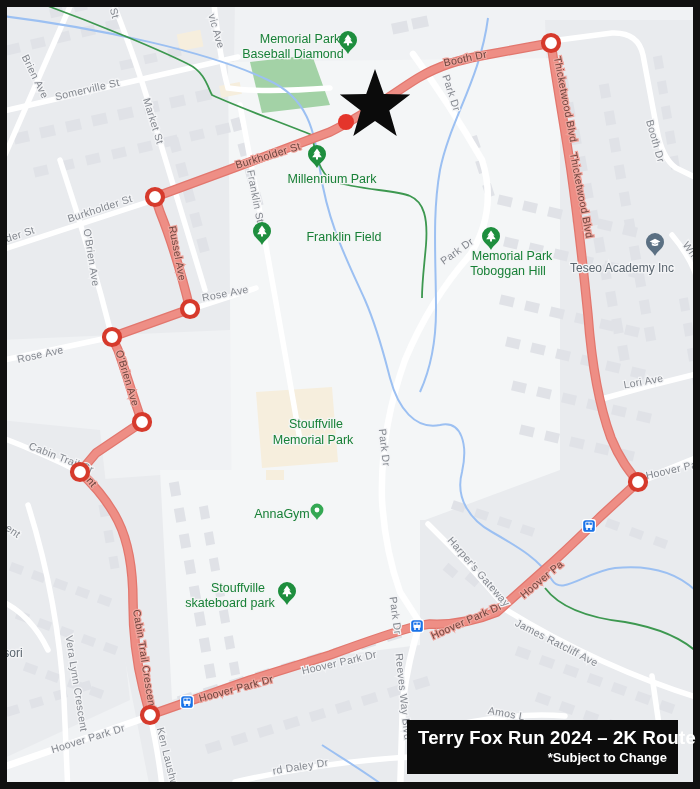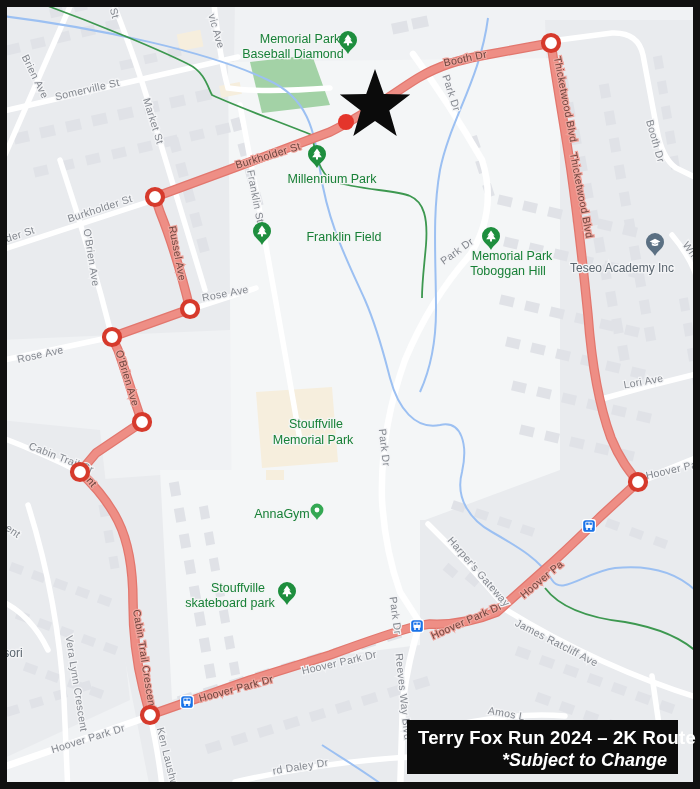--- a/index.html
+++ b/index.html
@@ -3,21 +3,21 @@
 <meta charset="utf-8">
 <style>
   html,body{margin:0;padding:0;background:#fff;}
   .frame{position:relative;width:700px;height:789px;overflow:hidden;background:#f0f2f4;
          font-family:"Liberation Sans",sans-serif;}
   .map-svg{position:absolute;left:0;top:0;}
   .border-overlay{position:absolute;left:0;top:0;right:0;bottom:0;border:7px solid #101010;pointer-events:none;}
   .legend{position:absolute;left:407px;top:720px;width:271px;height:54px;background:#0c0c0c;
           color:#fff;box-sizing:border-box;padding:7px 11px 5px;z-index:5;}
   .legend-title{font-size:18.5px;font-weight:bold;white-space:nowrap;text-align:center;letter-spacing:.2px;}
-  .legend-sub{font-size:18px;font-weight:bold;font-style:italic;text-align:right;margin-top:1px;}
+  .legend-sub{font-size:13px;font-weight:bold;text-align:right;margin-top:1px;}
   
   text{font-family:"Liberation Sans",sans-serif;}
   .t-street{font-size:10.5px;fill:#84888f;stroke:#f3f4f6;stroke-width:2.6px;paint-order:stroke;letter-spacing:.3px;}
   .t-route{font-size:10.5px;fill:#6e453e;stroke:#efa49c;stroke-width:2.4px;paint-order:stroke;letter-spacing:.3px;}
   .t-park{font-size:12.5px;fill:#188038;stroke:#f3f5f4;stroke-width:2.6px;paint-order:stroke;}
   .t-poi{font-size:12px;fill:#5c6770;stroke:#f3f4f6;stroke-width:2.6px;paint-order:stroke;}
 </style>
 </head>
 <body>
 

